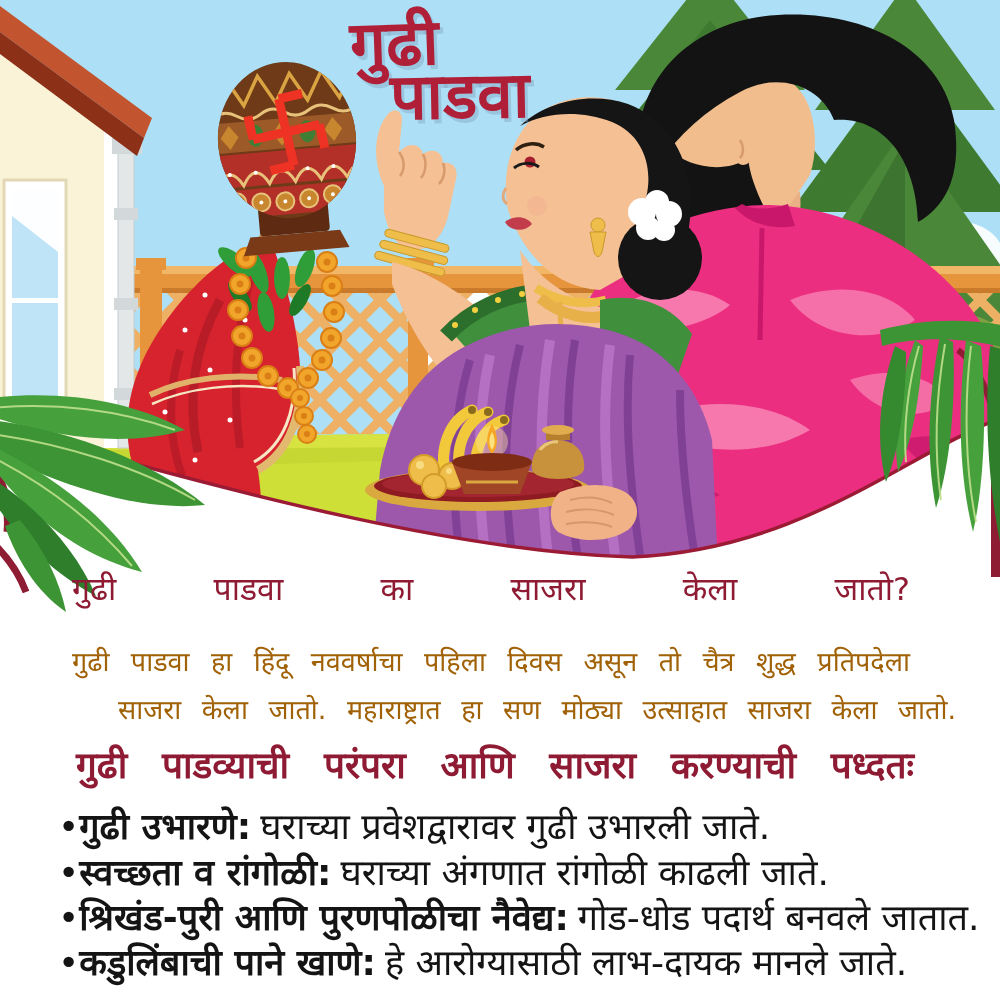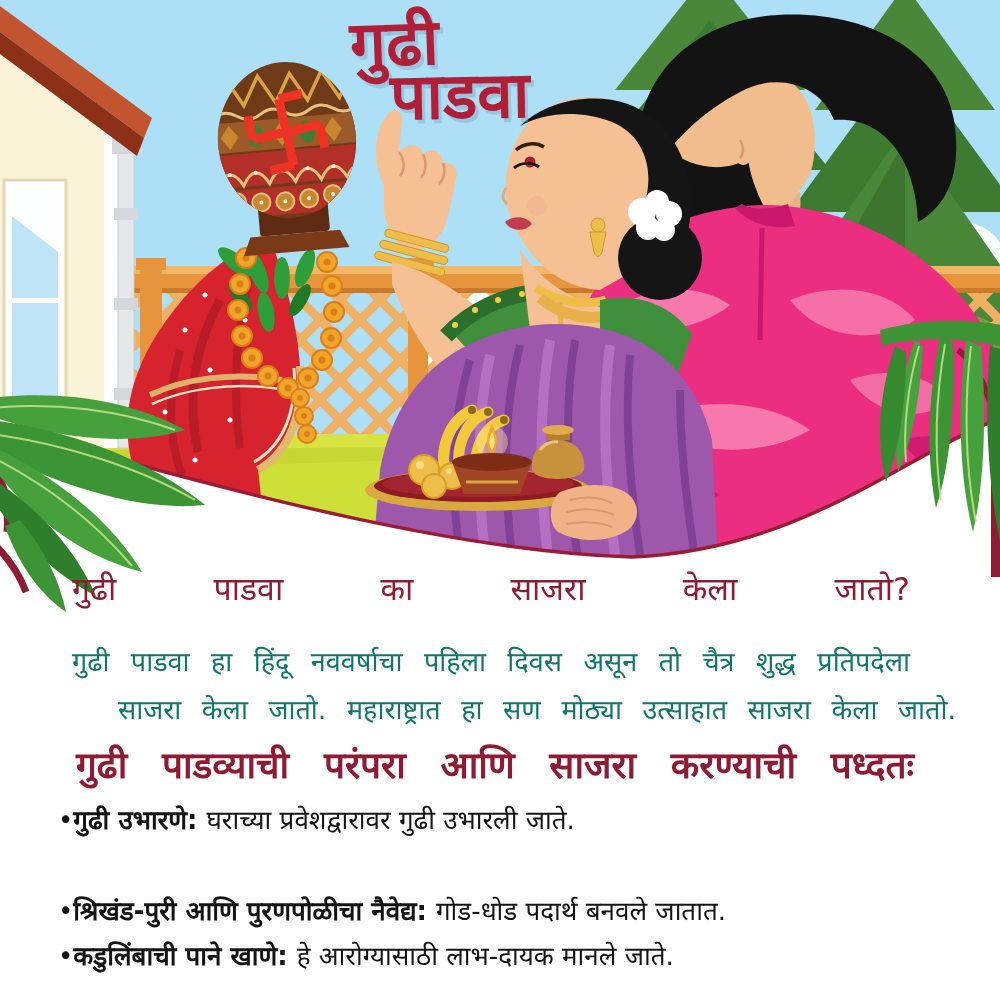--- a/index.html
+++ b/index.html
@@ -17,33 +17,33 @@
   }
   .title-line.l1{font-size:64px;margin-left:12px;transform:rotate(-2deg);}
   .title-line.l2{font-size:64px;margin-left:52px;margin-top:-6px;transform:rotate(-1deg);}
   
   .h1{
     position:absolute;left:72px;top:570px;width:838px;
     font-size:32px;font-weight:normal;color:#8E1B33;line-height:1.2;
     text-align:justify;text-align-last:justify;white-space:nowrap;
   }
   .para-line{
-    position:absolute;left:72px;width:838px;font-size:27px;color:#0f766e;
+    position:absolute;left:72px;width:838px;font-size:27px;color:#a16207;
     line-height:1.3;text-align:justify;text-align-last:justify;white-space:nowrap;
     font-weight:500;
   }
   .para-line.p1{top:644px;}
   .para-line.p2{top:692px;margin-left:46px;}
   .h2{
     position:absolute;left:76px;top:744px;width:838px;
     font-size:37px;font-weight:bold;color:#8E1B33;line-height:1.2;
     text-align:justify;text-align-last:justify;white-space:nowrap;
   }
   .bullet-line{
-    position:absolute;left:58px;width:900px;font-size:26px;color:#141414;
+    position:absolute;left:58px;width:900px;font-size:36px;color:#141414;
     line-height:1.3;white-space:nowrap;
   }
   .bullet-line .lead{font-weight:bold;}
   .bullet-line .rest{margin-left:9px;}
   .b1{top:804px;} .b2{top:850px;} .b3{top:895px;} .b4{top:940px;}
 </style>
 </head>
 <body>
 
 <div class="poster">
@@ -449,20 +449,23 @@
   </div>
 
   <div class="h1">गुढी पाडवा का साजरा केला जातो?</div>
   <div class="para-line p1">गुढी पाडवा हा हिंदू नववर्षाचा पहिला दिवस असून तो चैत्र शुद्ध प्रतिपदेला</div>
   <div class="para-line p2">साजरा केला जातो. महाराष्ट्रात हा सण मोठ्या उत्साहात साजरा केला जातो.</div>
   <div class="h2">गुढी पाडव्याची परंपरा आणि साजरा करण्याची पध्दतः</div>
 
   <div class="bullet-line b1">
     <span class="marker">•</span><span class="lead">गुढी उभारणे:</span><span class="rest">घराच्या प्रवेशद्वारावर गुढी उभारली जाते.</span>
   </div>
+  <div class="bullet-line b2">
+    <span class="marker">•</span><span class="lead">स्वच्छता व रांगोळी:</span><span class="rest">घराच्या अंगणात रांगोळी काढली जाते.</span>
+  </div>
   <div class="bullet-line b3">
     <span class="marker">•</span><span class="lead">श्रिखंड-पुरी आणि पुरणपोळीचा नैवेद्य:</span><span class="rest">गोड-धोड पदार्थ बनवले जातात.</span>
   </div>
   <div class="bullet-line b4">
     <span class="marker">•</span><span class="lead">कडुलिंबाची पाने खाणे:</span><span class="rest">हे आरोग्यासाठी लाभ-दायक मानले जाते.</span>
   </div>
 
 </div>
 
 </body></html>

